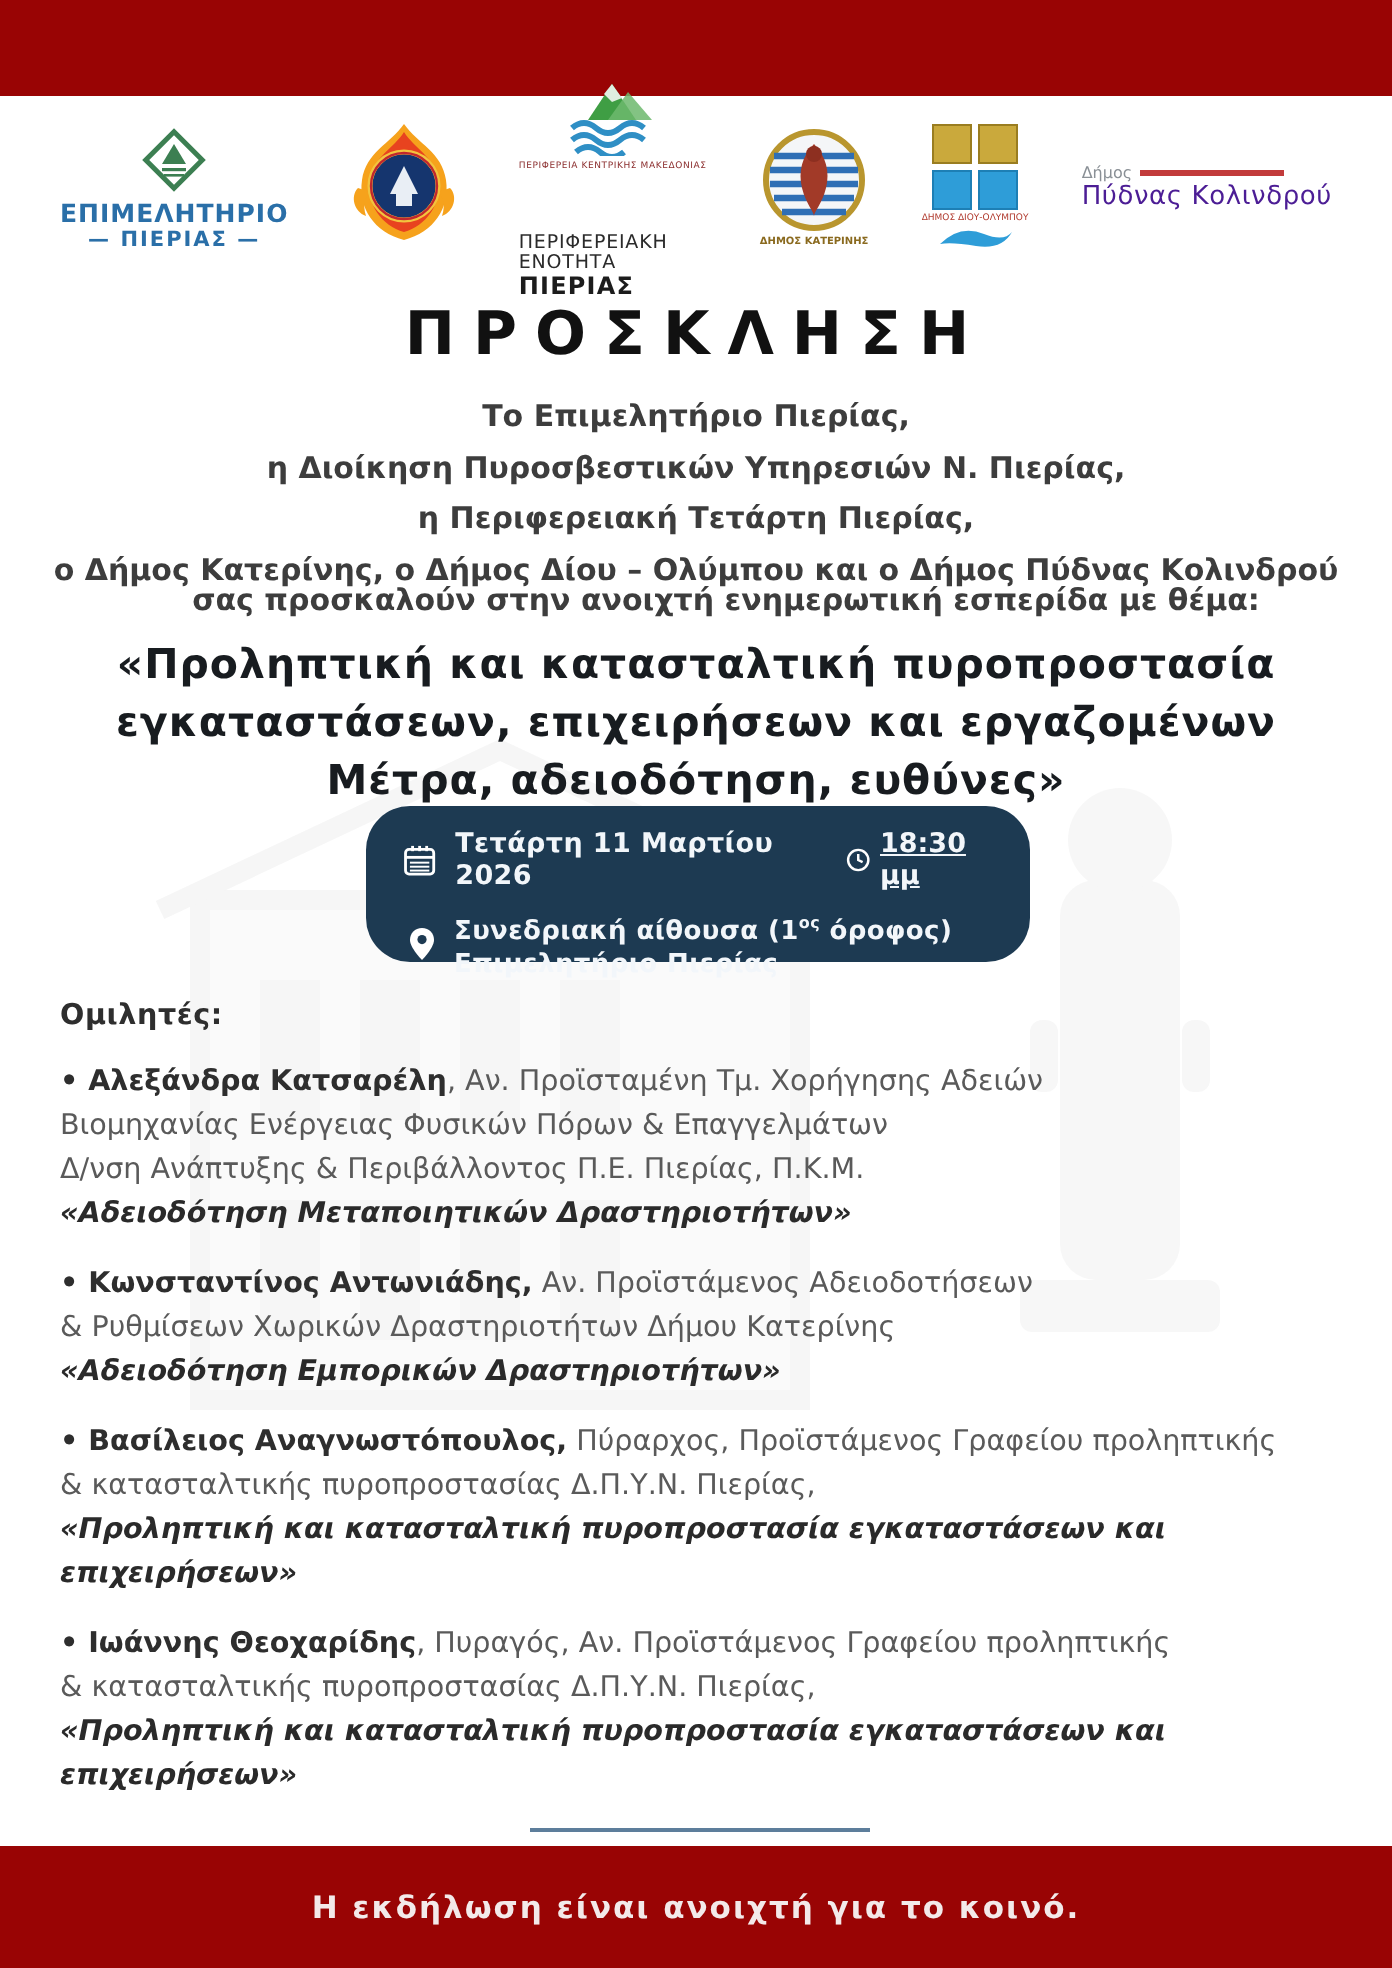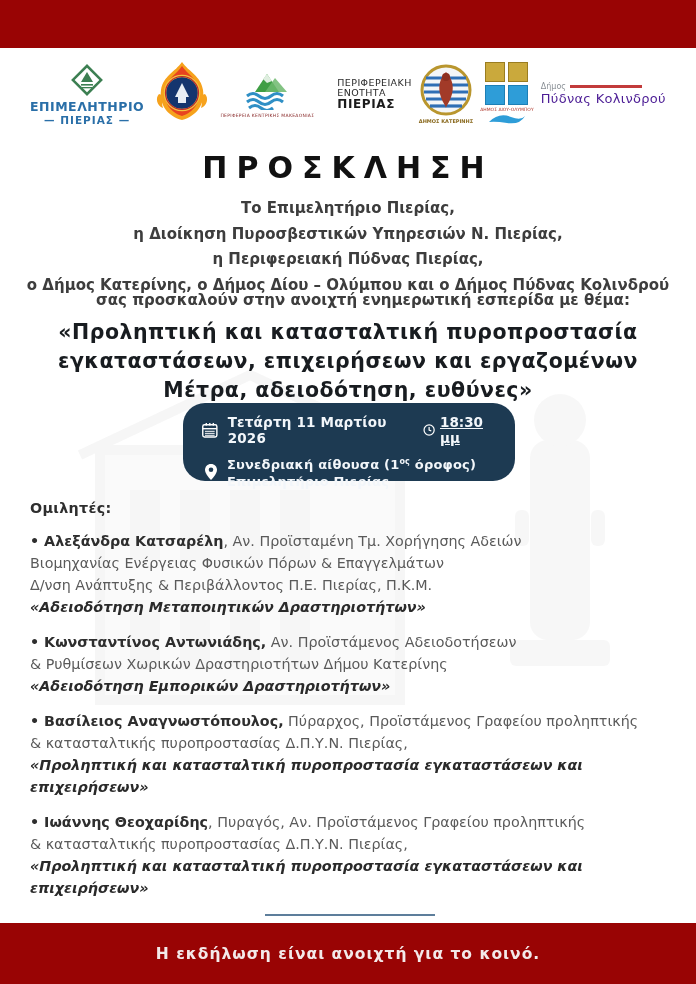--- a/index.html
+++ b/index.html
@@ -16,21 +16,21 @@
 
   
   .watermark { position:absolute; top:360px; left:60px; opacity:0.55; pointer-events:none; }
 
   
   .logos { position:absolute; top:48px; left:0; width:100%; height:92px;
            display:flex; align-items:center; justify-content:space-between; padding:0 30px; }
   .logo { display:flex; flex-direction:column; align-items:center; justify-content:center; }
   .chamber-text1 { color:#2a6fa8; font-weight:bold; font-size:12.5px; letter-spacing:0.5px; margin-top:2px;}
   .chamber-text2 { color:#2a6fa8; font-weight:bold; font-size:10.5px; letter-spacing:1px; }
-  .region { flex-direction:row; align-items:flex-start; gap:23px; }
+  .region { flex-direction:column; align-items:flex-start; gap:23px; }
   .region-texts { display:flex; flex-direction:column; line-height:1.05; padding-top:8px;}
   .region-t1 { font-size:9.5px; color:#2b2b2b; letter-spacing:0.4px;}
   .region-t2 { font-size:9.5px; color:#2b2b2b; letter-spacing:0.4px;}
   .region-t3 { font-size:12px; color:#1c1c1c; font-weight:bold; letter-spacing:0.6px;}
   .region-sub { font-size:4.5px; color:#8a2c2c; margin-top:3px; letter-spacing:0.3px;}
   .katerini-sub { font-size:5px; color:#8a6a1f; font-weight:bold; margin-top:2px; }
   .dio-grid { display:grid; grid-template-columns:20px 20px; grid-template-rows:20px 20px; gap:3px; }
   .dio-tile1 { background:#caa93c; border:1px solid #9a7d20; }
   .dio-tile2 { background:#2e9dd8; border:1px solid #1d7fb5; }
   .dio-sub { font-size:4.5px; color:#b03a2e; margin-top:2px; }
@@ -178,21 +178,21 @@
       </div>
       <div class="pydna-t2">Πύδνας Κολινδρού</div>
     </div>
   </div>
 
   <div class="main-title">ΠΡΟΣΚΛΗΣΗ</div>
 
   <div class="intro">
     <div>Το Επιμελητήριο Πιερίας,</div>
     <div>η Διοίκηση Πυροσβεστικών Υπηρεσιών Ν. Πιερίας,</div>
-    <div>η Περιφερειακή Πύδνας Πιερίας,</div>
+    <div>η Περιφερειακή Τετάρτη Πιερίας,</div>
     <div>ο Δήμος Κατερίνης, ο Δήμος Δίου – Ολύμπου και ο Δήμος Πύδνας Κολινδρού</div>
   </div>
   <div class="invite">σας προσκαλούν στην ανοιχτή ενημερωτική εσπερίδα με θέμα:</div>
 
   <div class="theme">
     <div>«Προληπτική και κατασταλτική πυροπροστασία</div>
     <div>εγκαταστάσεων, επιχειρήσεων και εργαζομένων</div>
     <div>Μέτρα, αδειοδότηση, ευθύνες»</div>
   </div>
 

